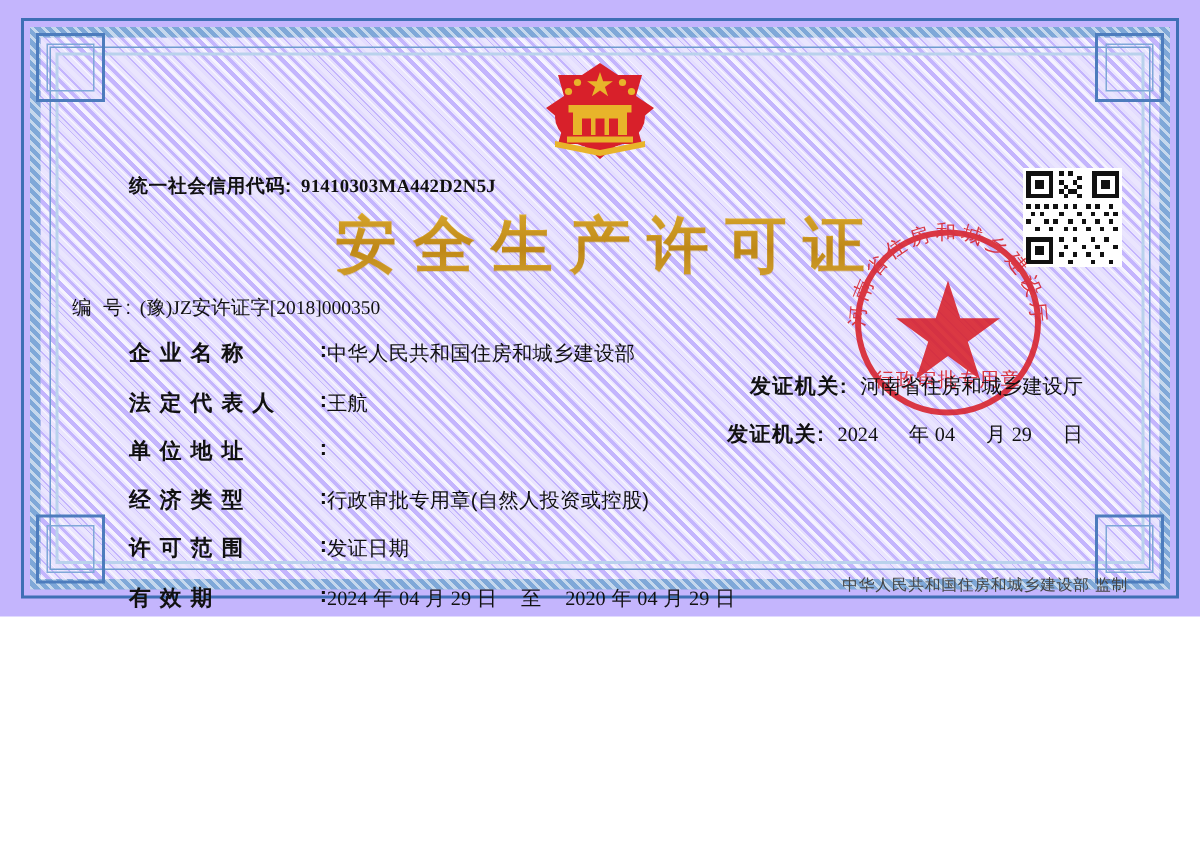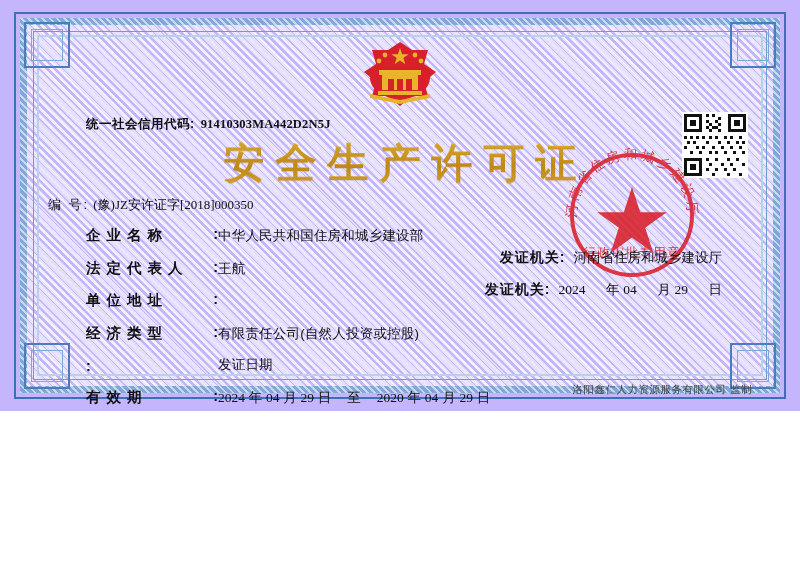--- a/index.html
+++ b/index.html
@@ -418,25 +418,26 @@
           <span class="label-spread">单 位 地 址</span>
           <span class="colon">:</span>
         </span>
       </div>
 
       <div class="row">
         <span class="label">
           <span class="label-spread">经 济 类 型</span>
           <span class="colon">:</span>
         </span>
-        <span class="value">有限责任公司(自然人投资或控股)</span>
+        <span class="value">行政审批专用章(自然人投资或控股)</span>
       </div>
 
       <div class="row">
         <span class="label">
+          <span class="label-spread">许 可 范 围</span>
           <span class="colon">:</span>
         </span>
         <span class="value">发证日期</span>
       </div>
 
       <div class="row">
         <span class="label">
           <span class="label-spread">有 效 期</span>
           <span class="colon">:</span>
         </span>
@@ -495,15 +496,15 @@
           <span>月</span>
           <span class="num">29</span>
           <span class="sp"></span>
           <span>日</span>
         </span>
       </div>
     </div>
 
   </div>
 
-  <div class="footer">洛阳鑫仁人力资源服务有限公司 监制</div>
+  <div class="footer">中华人民共和国住房和城乡建设部 监制</div>
 
 </div>
 
 </body></html>

